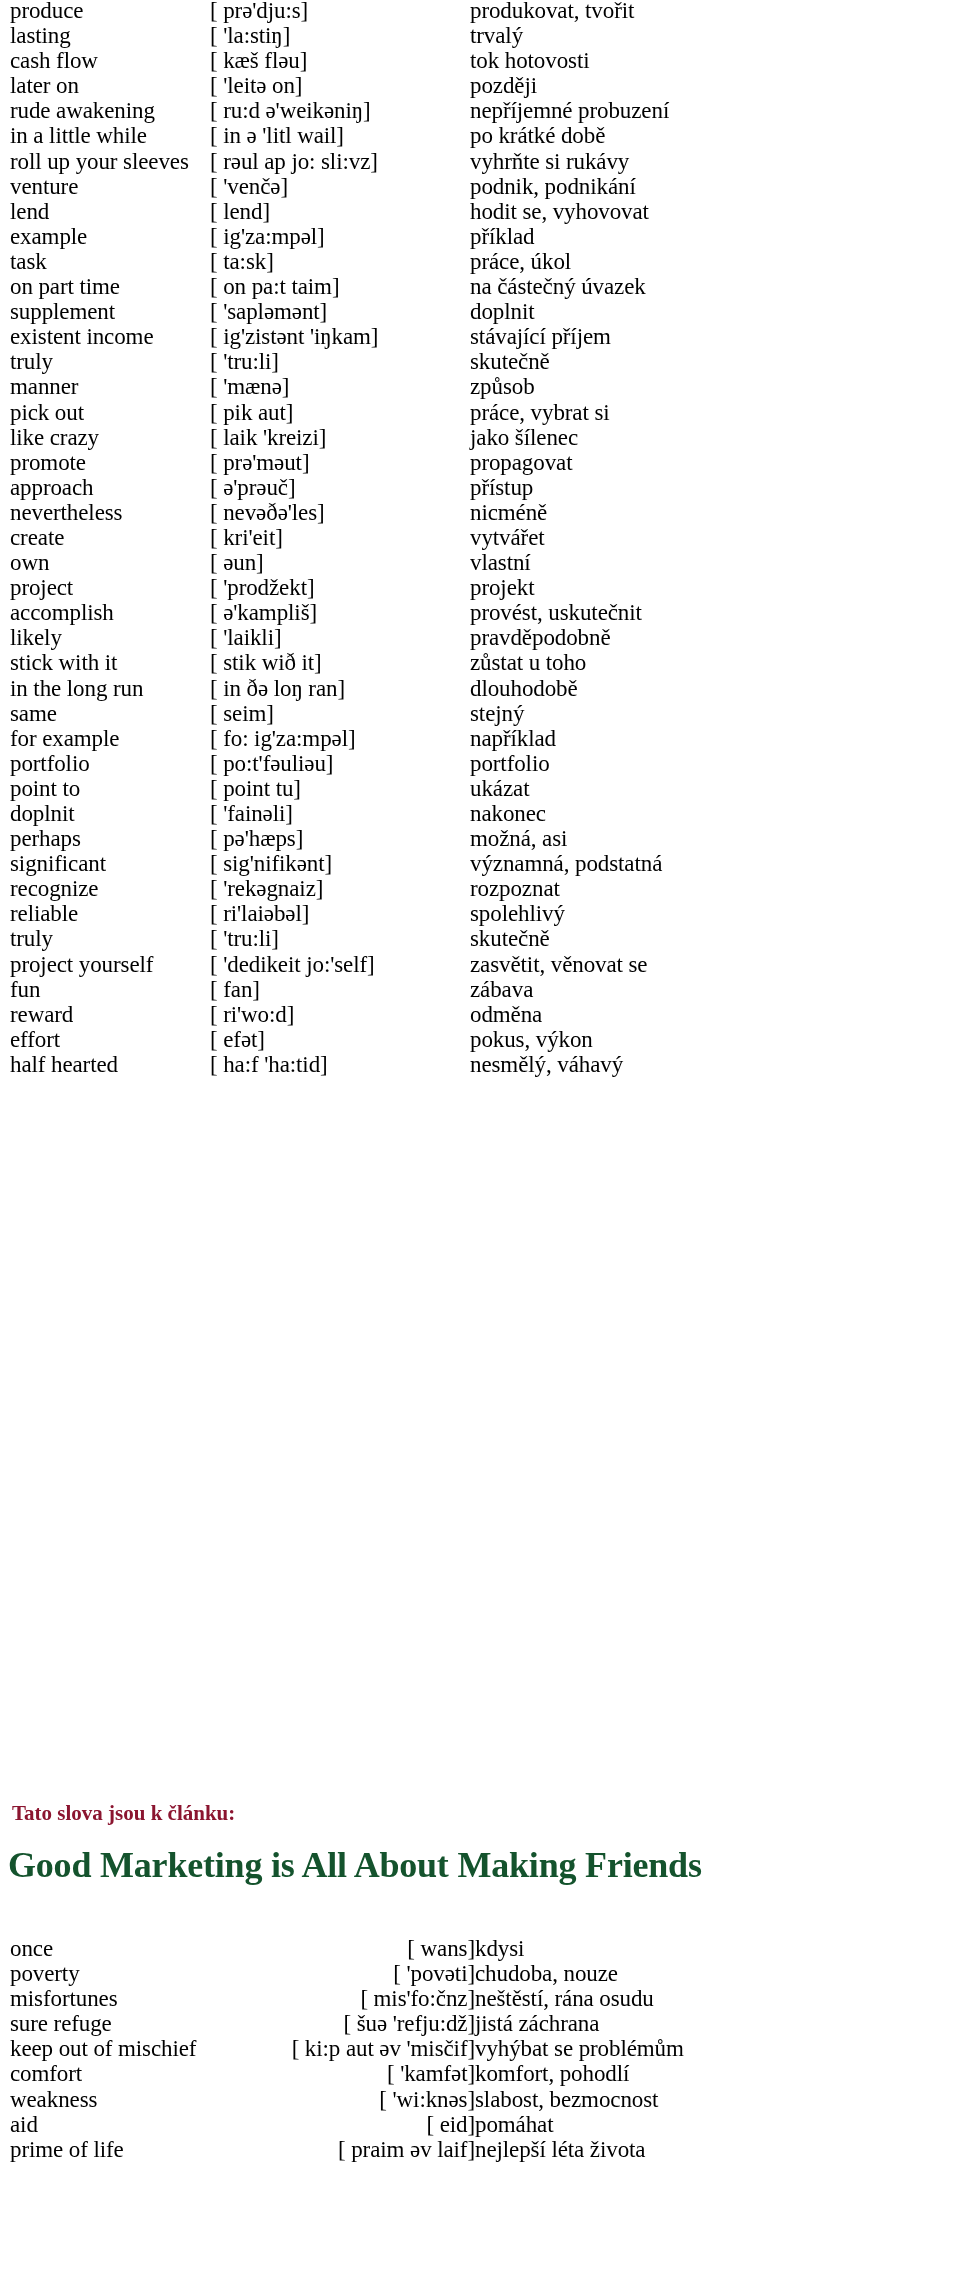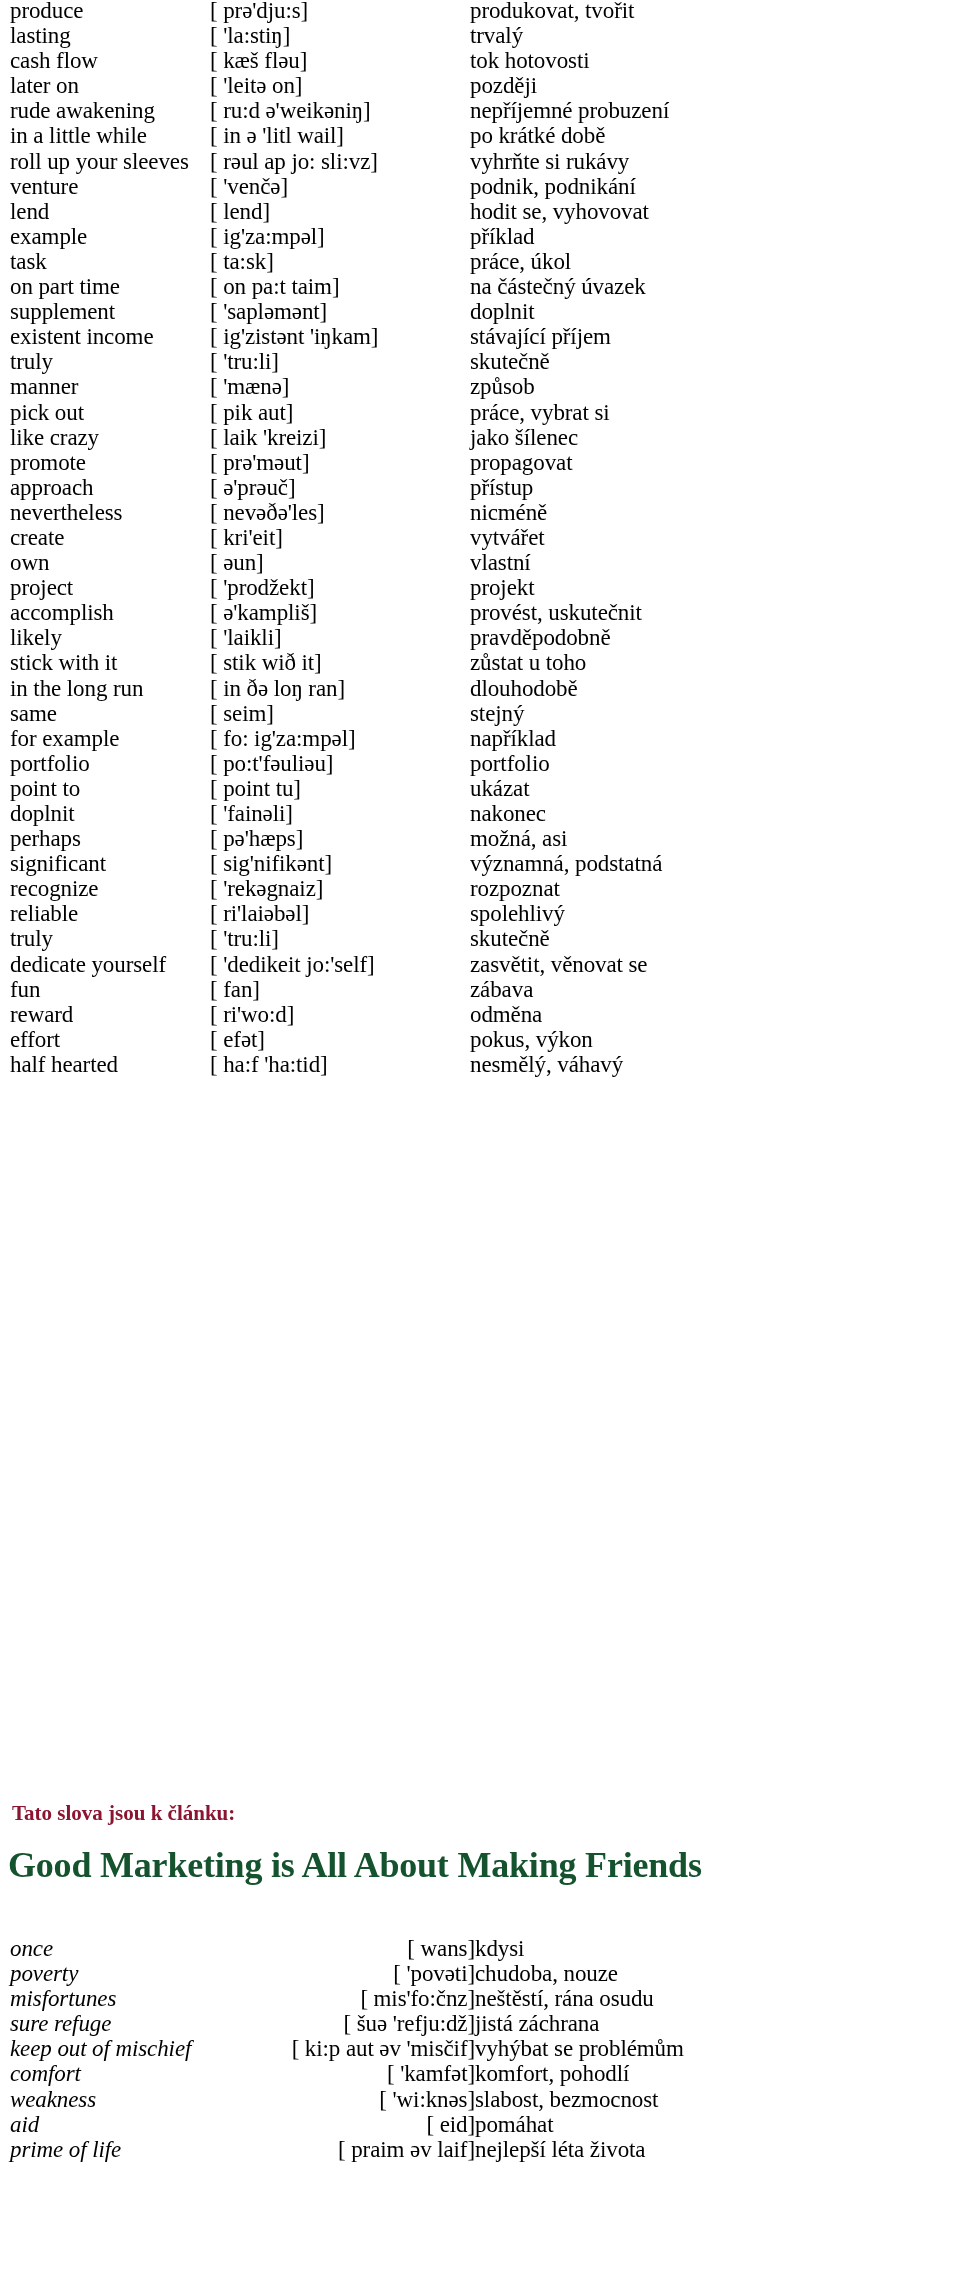--- a/index.html
+++ b/index.html
@@ -86,21 +86,21 @@
     line-height: 42px;
     white-space: nowrap;
     letter-spacing: -0.2px;
   }
   #list-two {
     position: absolute;
     top: 1936px;
     left: 0;
     width: 960px;
   }
-  #list-two .col-term { flex: 0 0 225px; width: 225px; font-style: italic; }
+  #list-two .col-term { flex: 0 0 225px; width: 225px; }
   #list-two .col-phon { flex: 0 0 250px; width: 250px; text-align: right; }
 </style>
 </head>
 <body>
 
 <div class="page">
 
   <div class="vocab-list" id="list-one">
       <div class="vocab-row">
         <span class="col-term">produce</span>
@@ -286,21 +286,21 @@
         <span class="col-term">reliable</span>
         <span class="col-phon">[ ri'laiəbəl]</span>
         <span class="col-trans">spolehlivý</span>
       </div>
       <div class="vocab-row">
         <span class="col-term">truly</span>
         <span class="col-phon">[ 'tru:li]</span>
         <span class="col-trans">skutečně</span>
       </div>
       <div class="vocab-row">
-        <span class="col-term">dedicate yourself</span>
+        <span class="col-term">project yourself</span>
         <span class="col-phon">[ 'dedikeit jo:'self]</span>
         <span class="col-trans">zasvětit, věnovat se</span>
       </div>
       <div class="vocab-row">
         <span class="col-term">fun</span>
         <span class="col-phon">[ fan]</span>
         <span class="col-trans">zábava</span>
       </div>
       <div class="vocab-row">
         <span class="col-term">reward</span>

